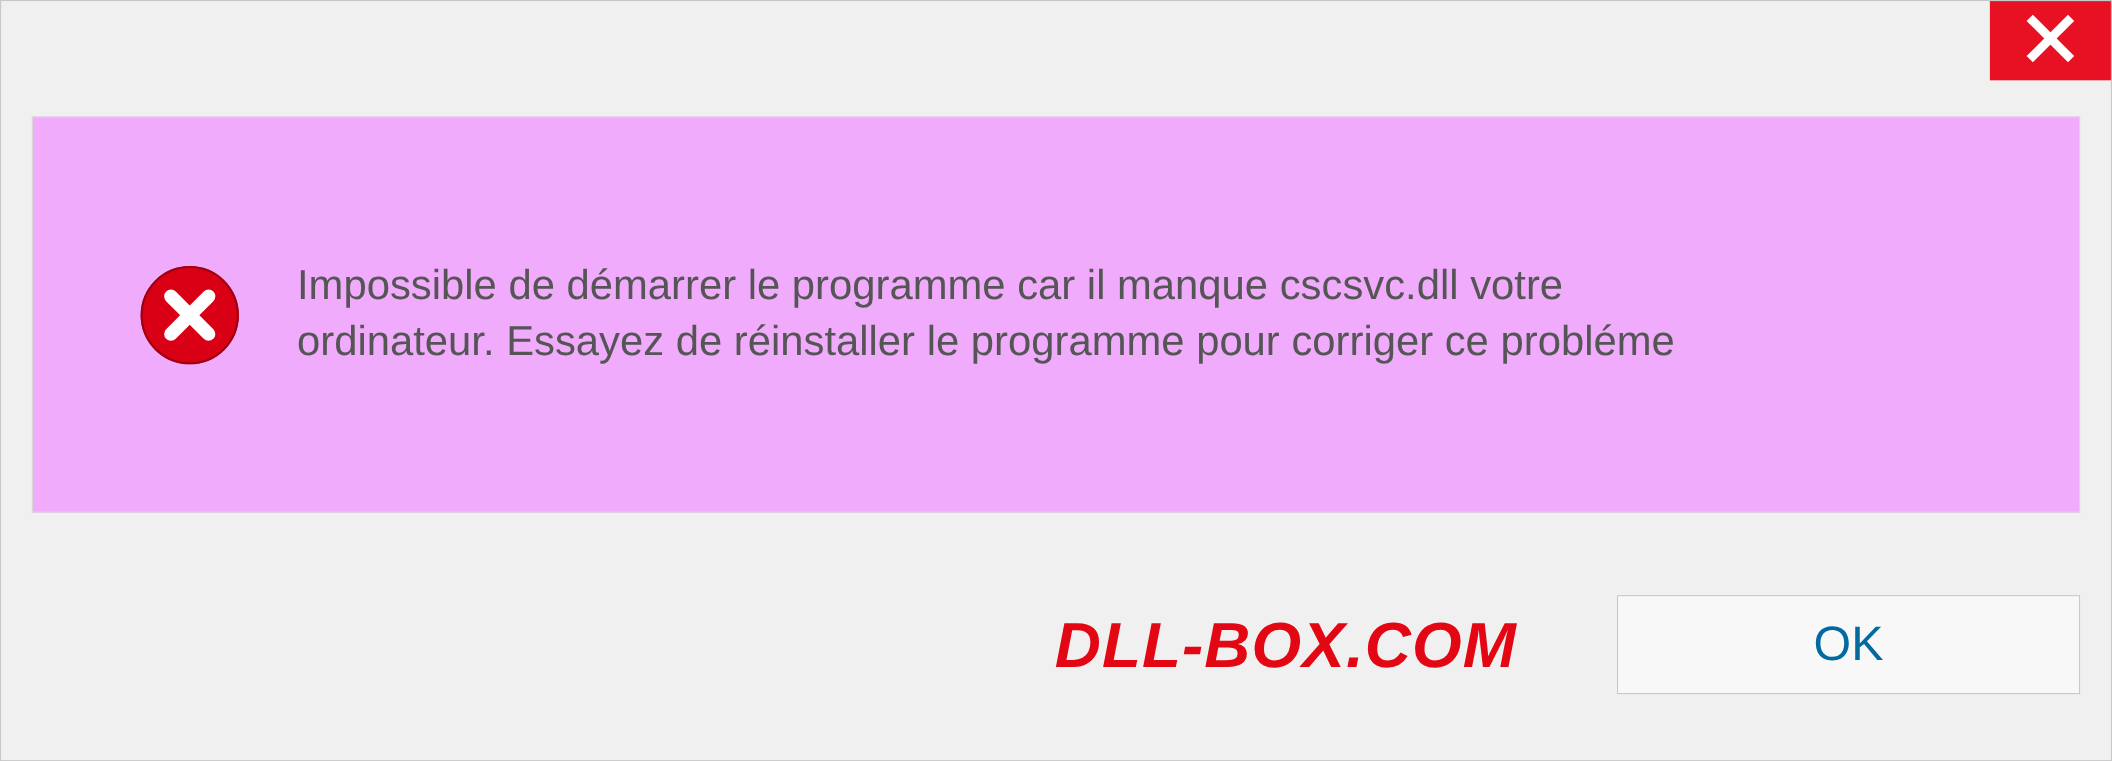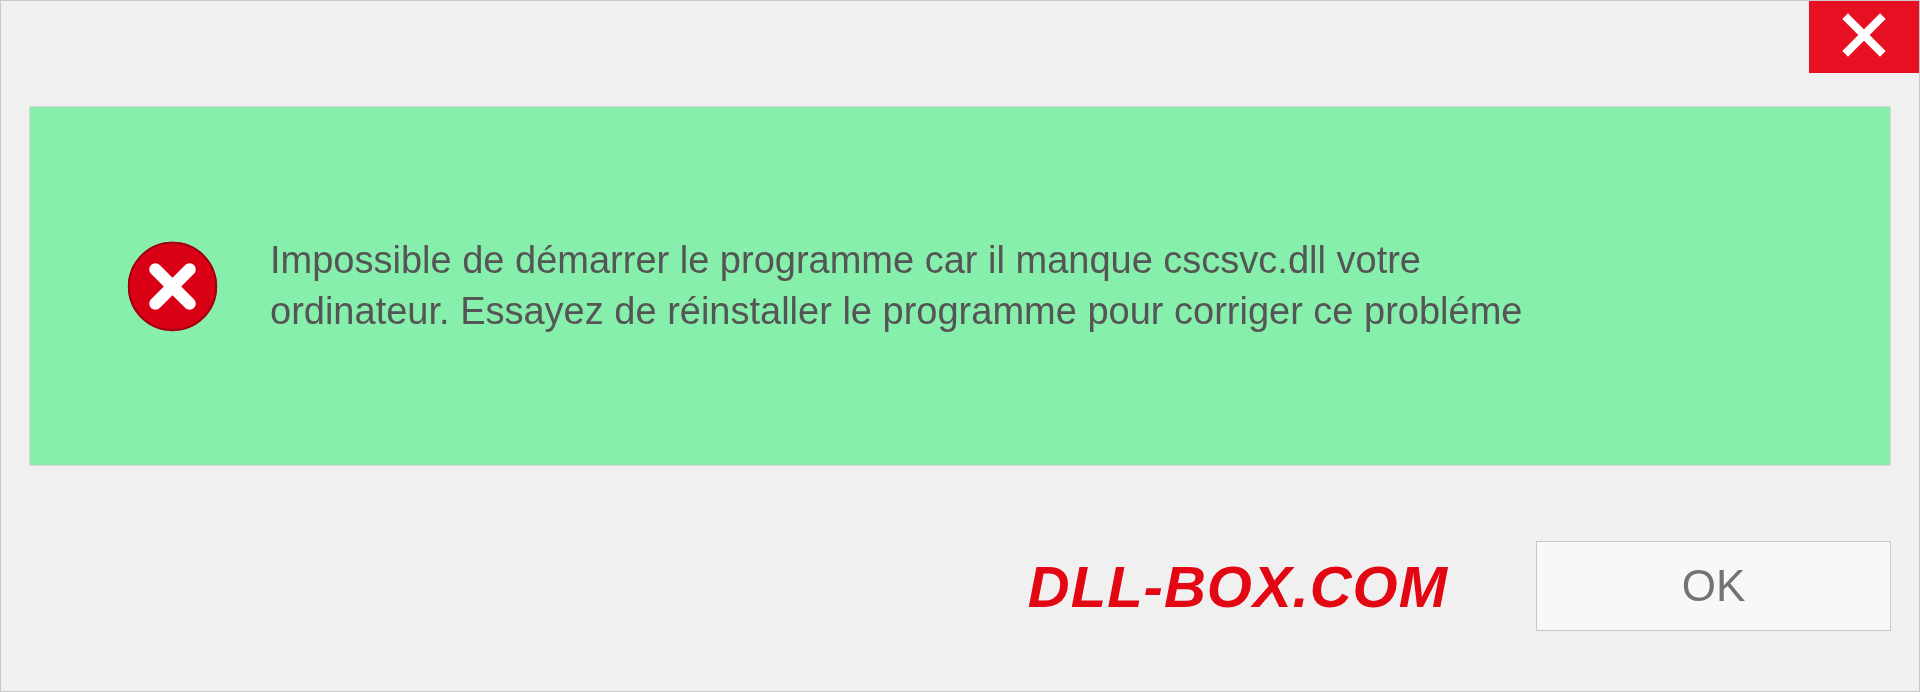--- a/index.html
+++ b/index.html
@@ -38,21 +38,21 @@
       align-items: center;
       justify-content: center;
       cursor: pointer;
     }
     .close-button svg {
       width: 48px;
       height: 48px;
     }
     .content-area {
       margin: 10px 28px 0 28px;
-      background: #86efac;
+      background: #f0abfc;
       border: 1px solid #d8d8d8;
       height: 360px;
       display: flex;
       align-items: center;
       padding: 0 30px 0 95px;
     }
     .error-icon-wrapper {
       margin-right: 50px;
       flex-shrink: 0;
     }
@@ -68,40 +68,41 @@
     .footer {
       position: absolute;
       bottom: 0;
       left: 0;
       right: 0;
       height: 210px;
       display: flex;
       align-items: center;
       justify-content: flex-end;
       padding: 0 28px;
-      gap: 88px;
+      gap: 60px;
     }
     .watermark {
       font-size: 58px;
       font-weight: 900;
       font-style: italic;
       color: #e30613;
       letter-spacing: 1px;
     }
     .ok-button {
-      width: 355px;
+      width: 421px;
       height: 90px;
       background: #f8f8f8;
       border: 1px solid #c8c8c8;
       font-size: 44px;
-      color: #737373;
+      color: #0369a1;
       display: flex;
       align-items: center;
       justify-content: center;
       cursor: pointer;
+      margin-left: 31px;
     }
   </style>
 </head>
 <body>
 
 <div class="titlebar">
   <div class="close-button">
     <span>
       <svg viewBox="0 0 24 24">
         <line x1="4" y1="4" x2="20" y2="20" stroke="#ffffff" stroke-width="4" stroke-linecap="square"></line>

